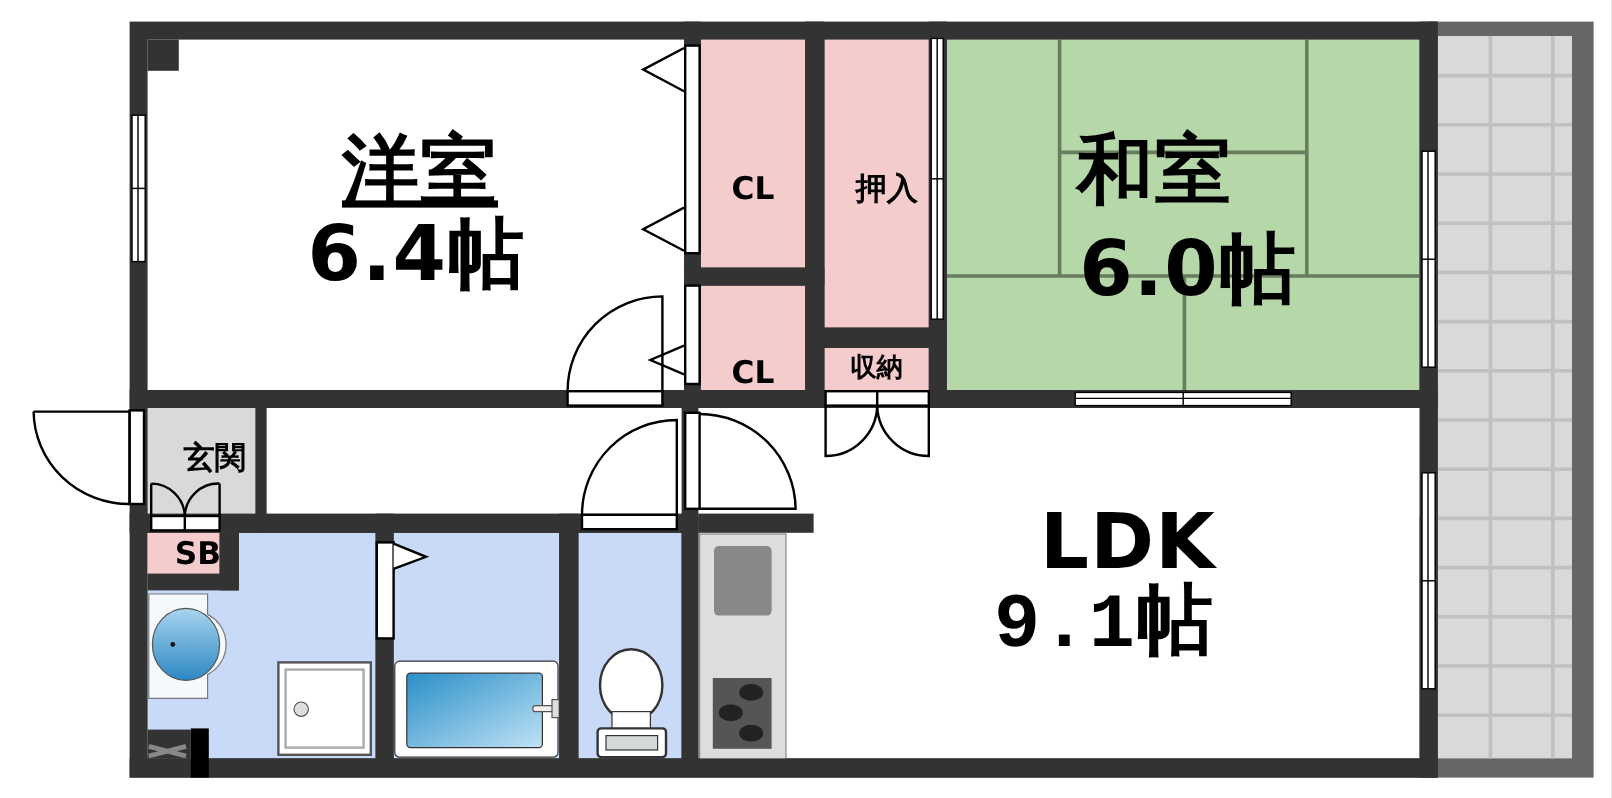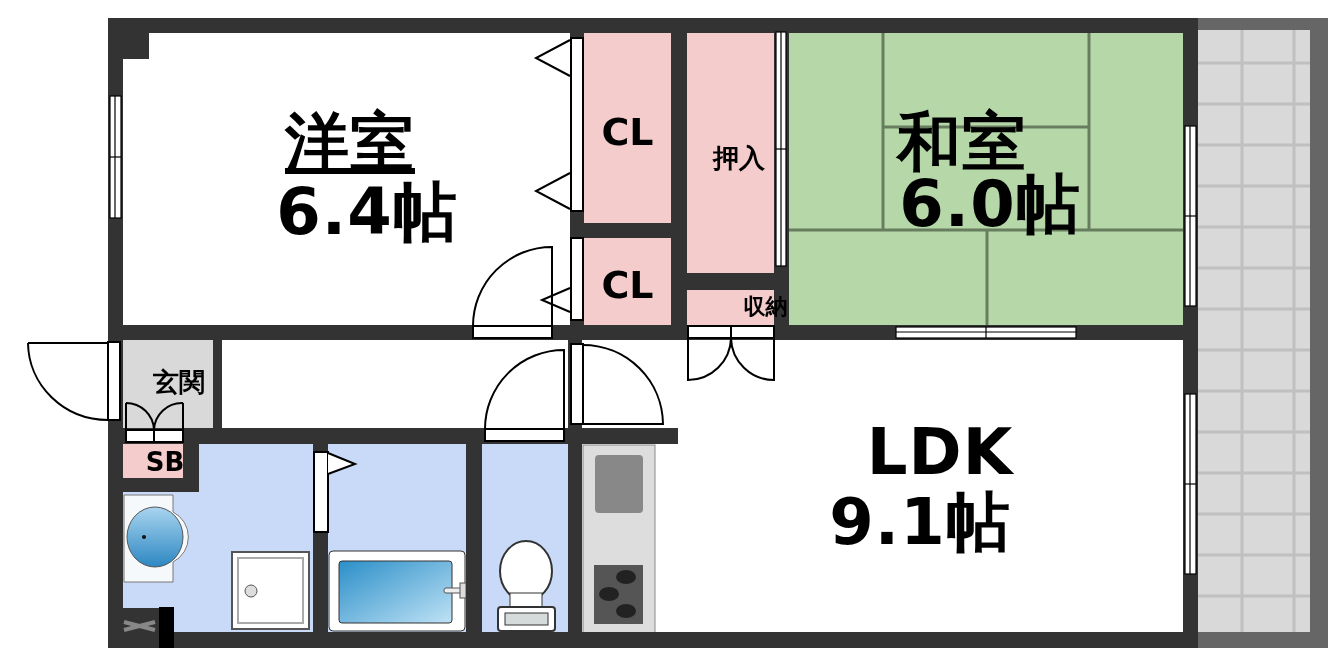--- a/index.html
+++ b/index.html
@@ -1,20 +1,20 @@
 <!DOCTYPE html>
 <html><head>
 <meta charset="utf-8">
 <style>
   html, body { margin: 0; padding: 0; background: #ffffff; }
   body { width: 1343px; height: 665px; overflow: hidden; position: relative; }
   #plan { position: absolute; left: 0; top: 0; width: 1343px; height: 665px; }
   .lbl { position: absolute; font-family: "DejaVu Sans", sans-serif; font-weight: bold; color: #000; text-align: center; line-height: 1; white-space: nowrap; }
   .big { font-size: 64px; letter-spacing: 1px; }
-  .mid { font-size: 38px; }
+  .mid { font-size: 26px; margin-top: 32px; }
   .sm  { font-size: 26px; }
   .xs  { font-size: 22px; }
 </style>
 </head>
 <body>
 
 <svg id="plan" viewBox="0 0 1343 665" xmlns="http://www.w3.org/2000/svg">
   <defs>
     <linearGradient id="tubGrad" x1="0" y1="0" x2="1" y2="1">
       <stop offset="0" stop-color="#2b8fc8"></stop>
@@ -197,26 +197,26 @@
 
     <rect x="571" y="344" width="12" height="80" fill="#ffffff"></rect>
     <path d="M583,345 A80,80 0 0 1 663,424 L583,424"></path>
 
     <rect x="314" y="452" width="14" height="80" fill="#ffffff"></rect>
     <polyline points="328,453 355,464 328,474" fill="#ffffff"></polyline>
   </g>
 </svg>
 
 <div class="lbl big" style="left:250px; top:110px; width:200px;text-decoration:underline;">洋室</div>
-<div class="lbl big" style="left:247px; top:180px; width:240px;">6.4帖</div>
+<div class="lbl big" style="left:227px; top:180px; width:240px;">6.4帖</div>
 
 <div class="lbl big" style="left:852px; top:110px; width:220px;">和室</div>
-<div class="lbl big" style="left:870px; top:172px; width:240px;">6.0帖</div>
+<div class="lbl big" style="left:870px; top:193px; width:240px;">6.0帖</div>
 
 <div class="lbl big" style="left:830px; top:420px; width:220px;">LDK</div>
-<div class="lbl big" style="left:800px; top:490px; width:240px;">9.1帖</div>
+<div class="lbl big" style="left:800px; top:490px; width:240px;font-family:Liberation Mono, monospace;">9.1帖</div>
 
 <div class="lbl mid" style="left:584px; top:113px; width:87px;">CL</div>
 <div class="lbl mid" style="left:584px; top:266px; width:87px;">CL</div>
 <div class="lbl sm" style="left:689px; top:145px; width:100px;">押入</div>
-<div class="lbl xs" style="left:687px; top:296px; width:87px;margin-left:35px;">収納</div>
+<div class="lbl xs" style="left:687px; top:296px; width:87px;">収納</div>
 <div class="lbl sm" style="left:123px; top:369px; width:112px;">玄関</div>
 <div class="lbl sm" style="left:123px; top:449px; width:84px;">SB</div>
 
 </body></html>

